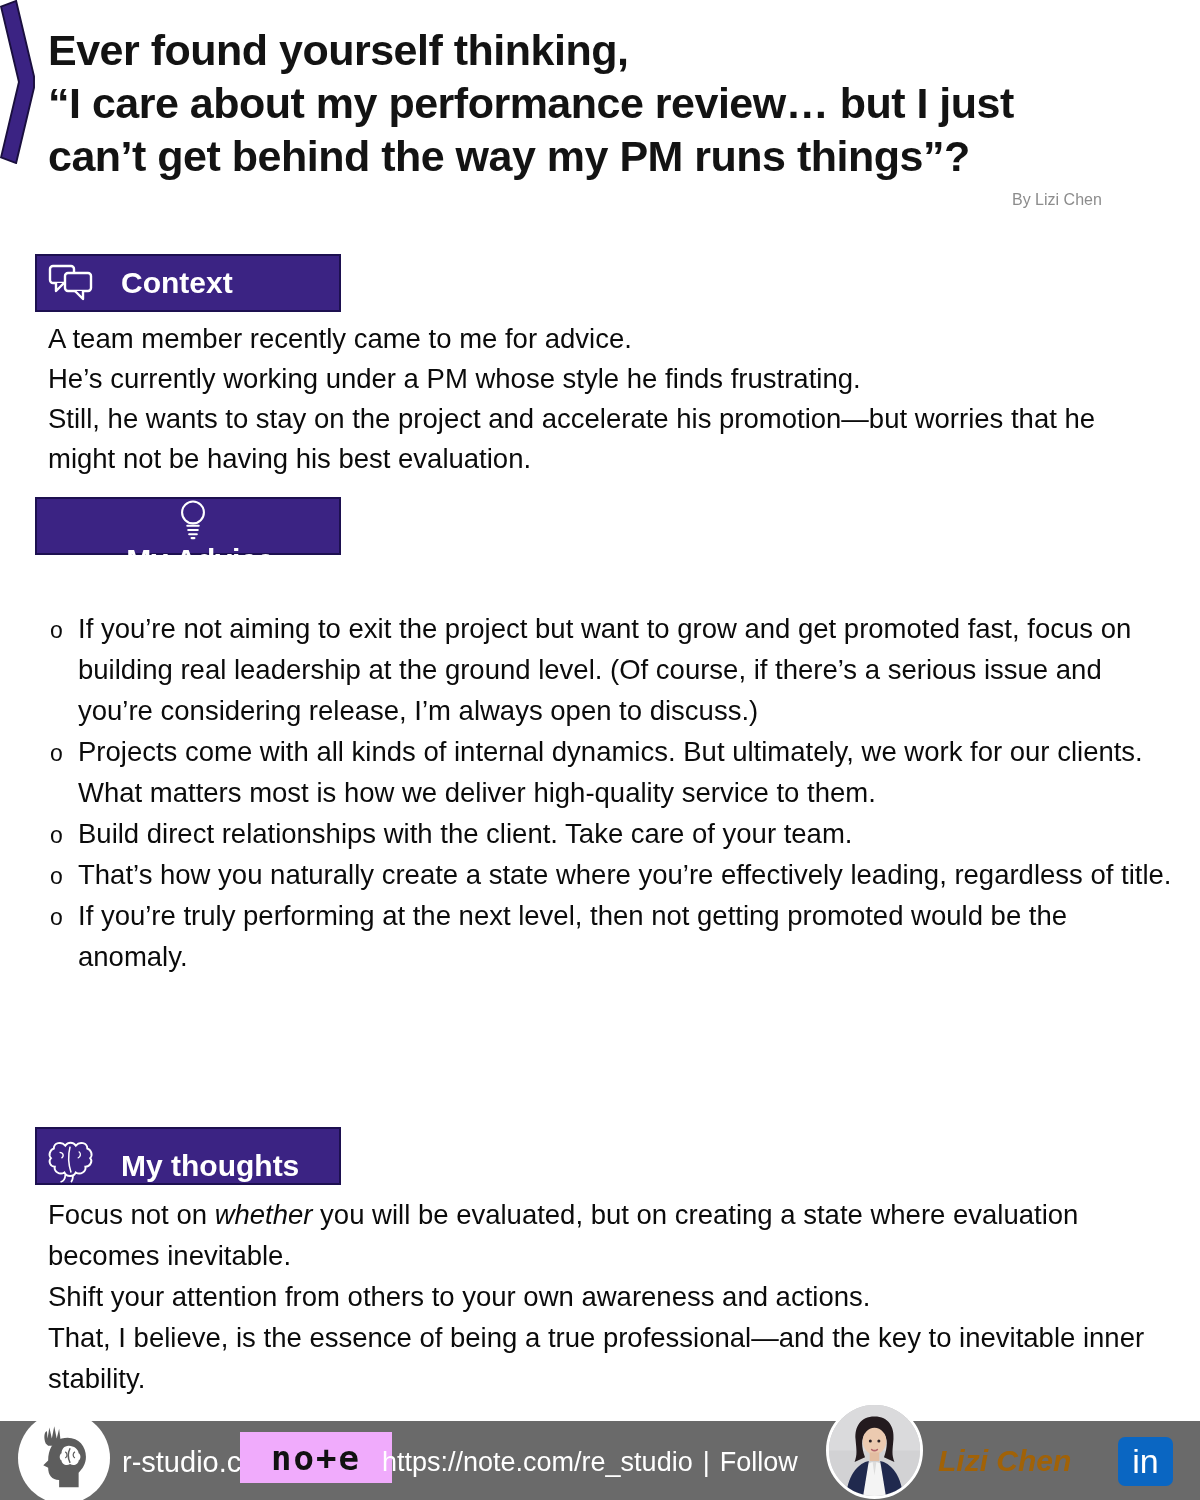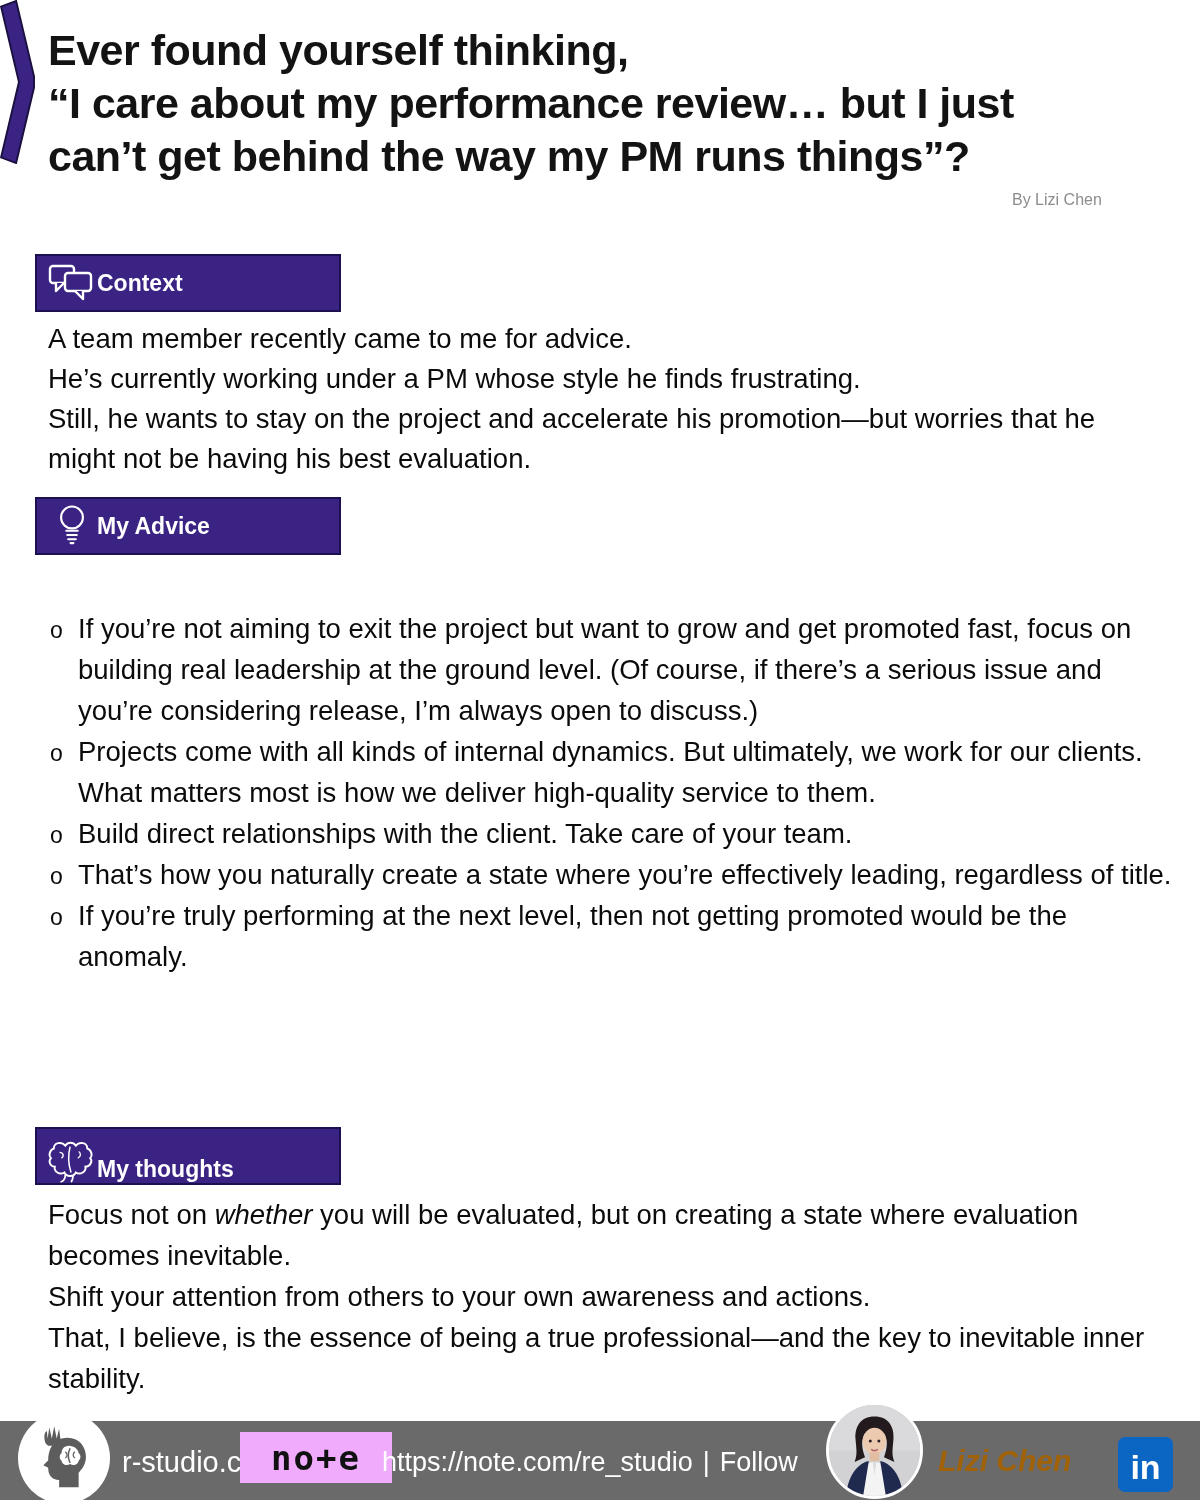--- a/index.html
+++ b/index.html
@@ -15,23 +15,23 @@
     font-size:43px; font-weight:800; line-height:53px; letter-spacing:-0.5px; color:#131313;
   }
   .byline { position:absolute; left:1012px; top:191px; font-size:16px; color:#8c8c8c; }
   
   .sec-head {
     position:absolute; left:35px; width:306px; height:58px;
     background:#3b2383; border:2.5px solid #1d1050; box-sizing:border-box;
     display:flex; align-items:center; color:#ffffff;
   }
   .sec-head .ico { width:50px; height:44px; margin-left:10px; flex:0 0 auto; display:flex; align-items:center; justify-content:center; }
-  .sec-head .lbl { font-size:23px; font-weight:700; letter-spacing:0; }
+  .sec-head .lbl { margin-left:24px; font-size:30px; font-weight:700; letter-spacing:0; }
   #sec-context { top:254px; }
-  #sec-advice  { top:497px; }
+  #sec-advice  { top:497px;flex-direction:column; }
   #sec-thoughts{ top:1127px;align-items:flex-end; }
   
   .bodytext { font-size:27.5px; line-height:40px; color:#0b0b0b; }
   #context-body { position:absolute; left:48px; top:319px; width:1116px; }
   #advice-intro { position:absolute; left:48px; top:559px; width:1116px; }
   #bullets { position:absolute; left:50px; top:608px; width:1122px; line-height:41px; }
   #bullets .bullet { position:relative; padding-left:28px; }
   #bullets .marker { position:absolute; left:0; top:2px; font-size:23px; color:#0b0b0b; }
   #thoughts-body { position:absolute; left:48px; top:1194px; width:1116px; line-height:41px; }
   .it { font-style:italic; }
@@ -48,23 +48,23 @@
   }
   .note-box span { font-size:34px; font-weight:800; color:#111; letter-spacing:2px; font-family:"DejaVu Sans Mono", monospace; }
   .url-line { position:absolute; left:382px; top:1447px; font-size:27px; font-weight:400; color:#ffffff; z-index:3; white-space:nowrap; }
   .url-line .sep { margin:0 10px; }
   .photo {
     position:absolute; left:826px; top:1402px; width:97px; height:97px; box-sizing:border-box;
     border:3px solid #ffffff; border-radius:50%; overflow:hidden; z-index:4; background:#d4d4d6;
   }
   .author-name { position:absolute; left:938px; top:1444px; font-size:30px; font-weight:700; color:#a16207; z-index:3;font-style:italic; }
   .li-badge {
-    position:absolute; left:1118px; top:1437px; width:55px; height:55px; border-radius:7px;
+    position:absolute; left:1118px; top:1437px; width:55px; height:49px; border-radius:7px;
     background:#0a66c2; z-index:3; display:flex; align-items:flex-end; justify-content:center;
-    color:#ffffff; font-weight:700; font-size:34px; line-height:1; padding-bottom:8px; box-sizing:border-box;
+    color:#ffffff; font-weight:400; font-size:34px; line-height:1; padding-bottom:8px; box-sizing:border-box;
   }
 </style>
 </head>
 <body>
 
 <div class="page">
 
   <svg class="chevron" viewBox="0 0 36 174">
     <polygon points="0,7 16,1 35,81 35,93 16,173 0,167 19,87" fill="#3b2383" stroke="#1a0f3e" stroke-width="2"></polygon>
   </svg>

